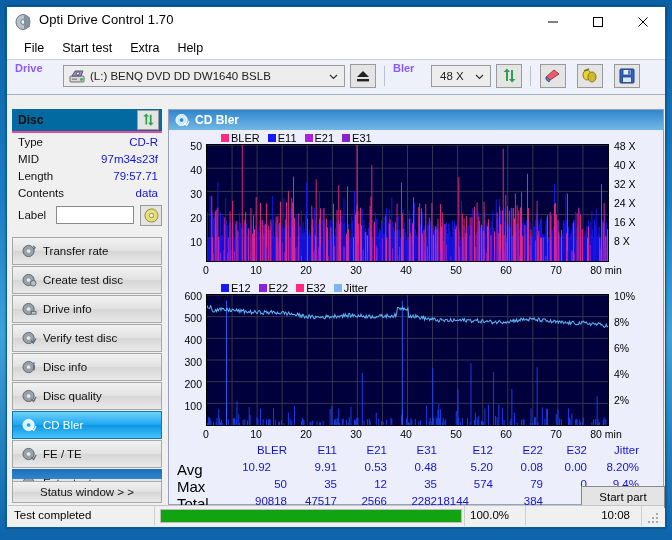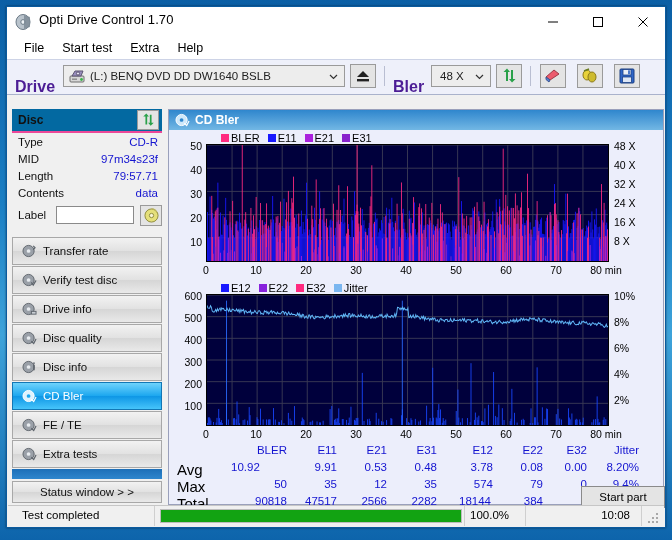--- a/index.html
+++ b/index.html
@@ -29,21 +29,21 @@
   .wbtn{width:45px;height:30px;display:flex;align-items:center;justify-content:center;
         font-size:13px;color:#000;cursor:default;}
   
   .menubar{height:22px;background:#ffffff;display:flex;align-items:center;padding-left:8px;}
   .menubar div{font-size:12.5px;color:#000;padding:2px 9px;}
   
   .toolbar{
     height:34px;background:#eef0fa;border-top:1px solid #cdd3e6;
     border-bottom:1px solid #a9b2cc;position:relative;
   }
-  .tb-label{position:absolute;font-size:16px;font-weight:bold;color:#4c1d95;top:18px;}
+  .tb-label{position:absolute;font-size:11px;font-weight:bold;color:#8b5cf6;top:2px;}
   .combo{
     position:absolute;top:5px;height:22px;background:#ededed;border:1px solid #9a9a9a;
     box-sizing:border-box;display:flex;align-items:center;font-size:11.5px;color:#222;
   }
   .combo .chev{position:absolute;right:6px;top:5px;width:9px;height:9px;}
   .sqbtn{
     position:absolute;top:4px;width:24px;height:24px;background:#e4e4e4;
     border:1px solid #9a9a9a;box-sizing:border-box;display:flex;align-items:center;justify-content:center;
   }
   .sep{position:absolute;top:6px;width:1px;height:20px;background:#b9bed2;}
@@ -102,21 +102,21 @@
   .rowlabel{position:absolute;font-size:15px;color:#000;}
   .btn{
     position:absolute;background:#e4e4e4;border:1px solid #8a8a8a;box-sizing:border-box;
     font-size:11.5px;color:#000;display:flex;align-items:center;justify-content:center;
   }
   
   .statusbar{
     position:absolute;left:1px;right:1px;bottom:1px;height:20px;background:#f0f0f0;
     border-top:1px solid #c6c6c6;
   }
-  .sb-text{position:absolute;left:6px;top:3px;font-size:11.5px;color:#000;margin-left:8px;}
+  .sb-text{position:absolute;left:6px;top:3px;font-size:11.5px;color:#000;}
   .sb-sep{position:absolute;top:0;width:1px;height:20px;background:#cfcfcf;}
   .pbar{position:absolute;left:152px;top:3px;width:302px;height:14px;background:#e6e6e6;border:1px solid #bcbcbc;box-sizing:border-box;}
   .pfill{height:100%;background:#12a312;}
   .sb-pct{position:absolute;left:462px;top:3px;font-size:11.5px;color:#000;}
   .sb-time{position:absolute;right:34px;top:3px;font-size:11.5px;color:#000;}
   .grip{position:absolute;right:4px;bottom:3px;width:12px;height:12px;}
 </style>
 </head>
 <body>
 
@@ -273,55 +273,65 @@
               <path d="M12 2 L14 4 L12 6" fill="none" stroke="#5c636b" stroke-width="1.2"></path>
             </svg>
         </span>
         <span class="ni-label">Transfer rate</span>
       </div>
       <div class="navitem">
         <span class="ni-icon">
           <svg width="15" height="14" viewBox="0 0 16 15">
               <circle cx="7" cy="7.5" r="6" fill="#9aa0a8" stroke="#5c636b"></circle>
               <circle cx="7" cy="7.5" r="2" fill="#e7ebef"></circle>
-              <path d="M10 10 L12 13 L15 8" fill="none" stroke="#5c636b" stroke-width="1.4"></path>
+              <circle cx="12" cy="11" r="3" fill="#b9bfc6" stroke="#5c636b"></circle>
             </svg>
         </span>
-        <span class="ni-label">Verify test disc</span>
+        <span class="ni-label">Create test disc</span>
       </div>
       <div class="navitem">
         <span class="ni-icon">
           <svg width="15" height="14" viewBox="0 0 16 15">
               <circle cx="7" cy="7.5" r="6" fill="#9aa0a8" stroke="#5c636b"></circle>
               <circle cx="7" cy="7.5" r="2" fill="#e7ebef"></circle>
               <rect x="10" y="10" width="5" height="3" fill="#c9ced4" stroke="#5c636b"></rect>
             </svg>
         </span>
         <span class="ni-label">Drive info</span>
       </div>
       <div class="navitem">
         <span class="ni-icon">
           <svg width="15" height="14" viewBox="0 0 16 15">
               <circle cx="7" cy="7.5" r="6" fill="#9aa0a8" stroke="#5c636b"></circle>
               <circle cx="7" cy="7.5" r="2" fill="#e7ebef"></circle>
-              <path d="M10 11 L12.5 13.5 L15 8.5" fill="none" stroke="#5c636b" stroke-width="1.3"></path>
+              <path d="M10 10 L12 13 L15 8" fill="none" stroke="#5c636b" stroke-width="1.4"></path>
             </svg>
         </span>
-        <span class="ni-label">Disc quality</span>
+        <span class="ni-label">Verify test disc</span>
       </div>
       <div class="navitem">
         <span class="ni-icon">
           <svg width="15" height="14" viewBox="0 0 16 15">
               <circle cx="7" cy="7.5" r="6" fill="#9aa0a8" stroke="#5c636b"></circle>
               <circle cx="7" cy="7.5" r="2" fill="#e7ebef"></circle>
               <rect x="12" y="5" width="1.6" height="6" fill="#5c636b"></rect>
               <rect x="12" y="2.6" width="1.6" height="1.6" fill="#5c636b"></rect>
             </svg>
         </span>
         <span class="ni-label">Disc info</span>
+      </div>
+      <div class="navitem">
+        <span class="ni-icon">
+          <svg width="15" height="14" viewBox="0 0 16 15">
+              <circle cx="7" cy="7.5" r="6" fill="#9aa0a8" stroke="#5c636b"></circle>
+              <circle cx="7" cy="7.5" r="2" fill="#e7ebef"></circle>
+              <path d="M10 11 L12.5 13.5 L15 8.5" fill="none" stroke="#5c636b" stroke-width="1.3"></path>
+            </svg>
+        </span>
+        <span class="ni-label">Disc quality</span>
       </div>
       <div class="navitem sel">
         <span class="ni-icon">
           <svg width="15" height="14" viewBox="0 0 16 15">
               <circle cx="7" cy="7.5" r="6" fill="#dff2fd" stroke="#ffffff"></circle>
               <circle cx="7" cy="7.5" r="2" fill="#1ba6ef"></circle>
               <path d="M10 11 L12.5 13.5 L15 8.5" fill="none" stroke="#ffffff" stroke-width="1.3"></path>
             </svg>
         </span>
         <span class="ni-label">CD Bler</span>
@@ -1414,45 +1424,45 @@
       <div class="stats hd" style="left:62px;top:2px;width:56px;text-align:right;">BLER</div>
       <div class="stats hd" style="left:118px;top:2px;width:50px;text-align:right;">E11</div>
       <div class="stats hd" style="left:168px;top:2px;width:50px;text-align:right;">E21</div>
       <div class="stats hd" style="left:218px;top:2px;width:50px;text-align:right;">E31</div>
       <div class="stats hd" style="left:268px;top:2px;width:56px;text-align:right;">E12</div>
       <div class="stats hd" style="left:324px;top:2px;width:50px;text-align:right;">E22</div>
       <div class="stats hd" style="left:374px;top:2px;width:44px;text-align:right;">E32</div>
       <div class="stats hd" style="left:418px;top:2px;width:52px;text-align:right;">Jitter</div>
 
       <div class="rowlabel" style="left:8px;top:19px;">Avg</div>
-      <div class="stats" style="left:62px;top:19px;width:56px;text-align:left;">10.92</div>
+      <div class="stats" style="left:46px;top:19px;width:56px;text-align:right;">10.92</div>
       <div class="stats" style="left:118px;top:19px;width:50px;text-align:right;">9.91</div>
       <div class="stats" style="left:168px;top:19px;width:50px;text-align:right;">0.53</div>
       <div class="stats" style="left:218px;top:19px;width:50px;text-align:right;">0.48</div>
-      <div class="stats" style="left:268px;top:19px;width:56px;text-align:right;">3.78</div>
+      <div class="stats" style="left:268px;top:19px;width:56px;text-align:right;">5.20</div>
       <div class="stats" style="left:324px;top:19px;width:50px;text-align:right;">0.08</div>
       <div class="stats" style="left:374px;top:19px;width:44px;text-align:right;">0.00</div>
       <div class="stats" style="left:418px;top:19px;width:52px;text-align:right;">8.20%</div>
 
       <div class="rowlabel" style="left:8px;top:36px;">Max</div>
       <div class="stats" style="left:62px;top:36px;width:56px;text-align:right;">50</div>
       <div class="stats" style="left:118px;top:36px;width:50px;text-align:right;">35</div>
       <div class="stats" style="left:168px;top:36px;width:50px;text-align:right;">12</div>
       <div class="stats" style="left:218px;top:36px;width:50px;text-align:right;">35</div>
       <div class="stats" style="left:268px;top:36px;width:56px;text-align:right;">574</div>
       <div class="stats" style="left:324px;top:36px;width:50px;text-align:right;">79</div>
       <div class="stats" style="left:374px;top:36px;width:44px;text-align:right;">0</div>
       <div class="stats" style="left:418px;top:36px;width:52px;text-align:right;">9.4%</div>
 
       <div class="rowlabel" style="left:8px;top:53px;">Total</div>
       <div class="stats" style="left:62px;top:53px;width:56px;text-align:right;">90818</div>
       <div class="stats" style="left:118px;top:53px;width:50px;text-align:right;">47517</div>
       <div class="stats" style="left:168px;top:53px;width:50px;text-align:right;">2566</div>
       <div class="stats" style="left:218px;top:53px;width:50px;text-align:right;">2282</div>
-      <div class="stats" style="left:278px;top:53px;width:56px;text-align:center;">18144</div>
+      <div class="stats" style="left:268px;top:53px;width:56px;text-align:left;">18144</div>
       <div class="stats" style="left:324px;top:53px;width:50px;text-align:right;">384</div>
       <div class="stats" style="left:374px;top:53px;width:44px;text-align:right;">0</div>
 
       <div class="btn" style="left:412px;top:44px;width:84px;height:22px;">Start part</div>
     </div>
   </div>
 
   <div class="statusbar">
     <div class="sb-text">Test completed</div>
     <div class="sb-sep" style="left:146px;"></div>

